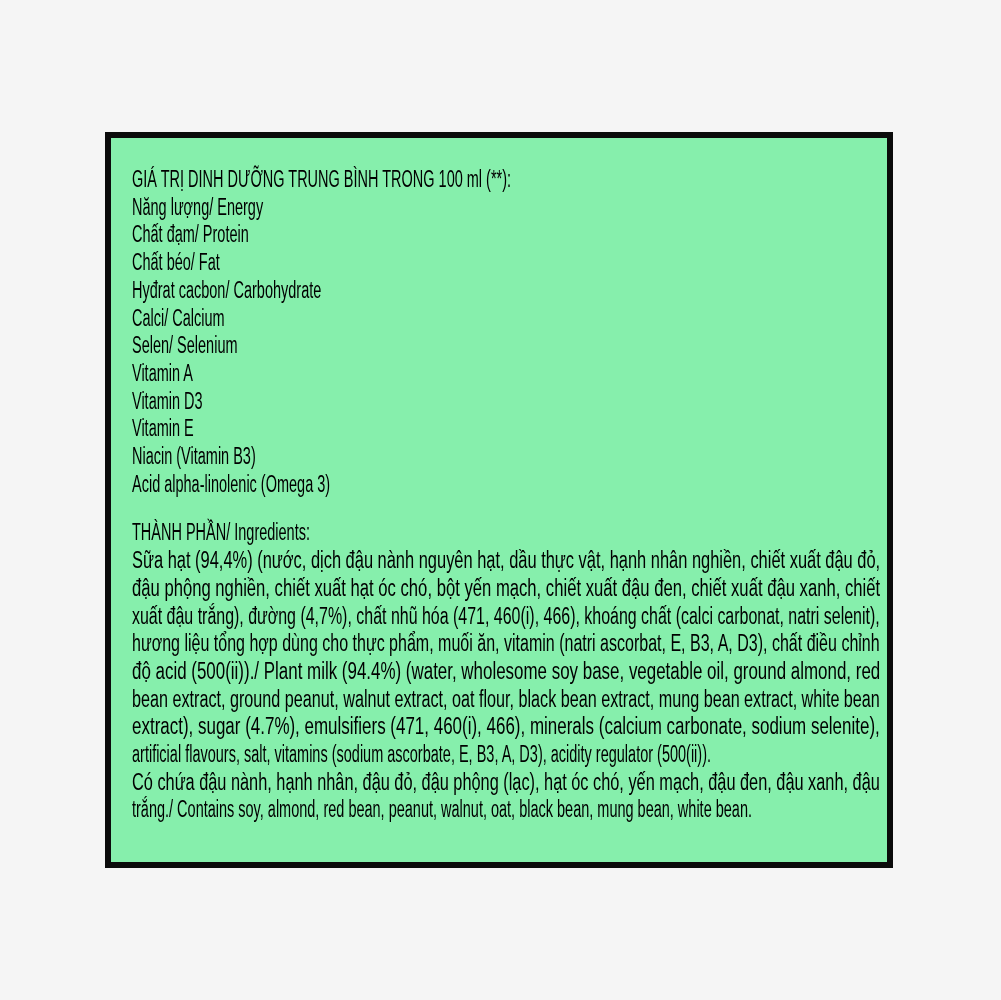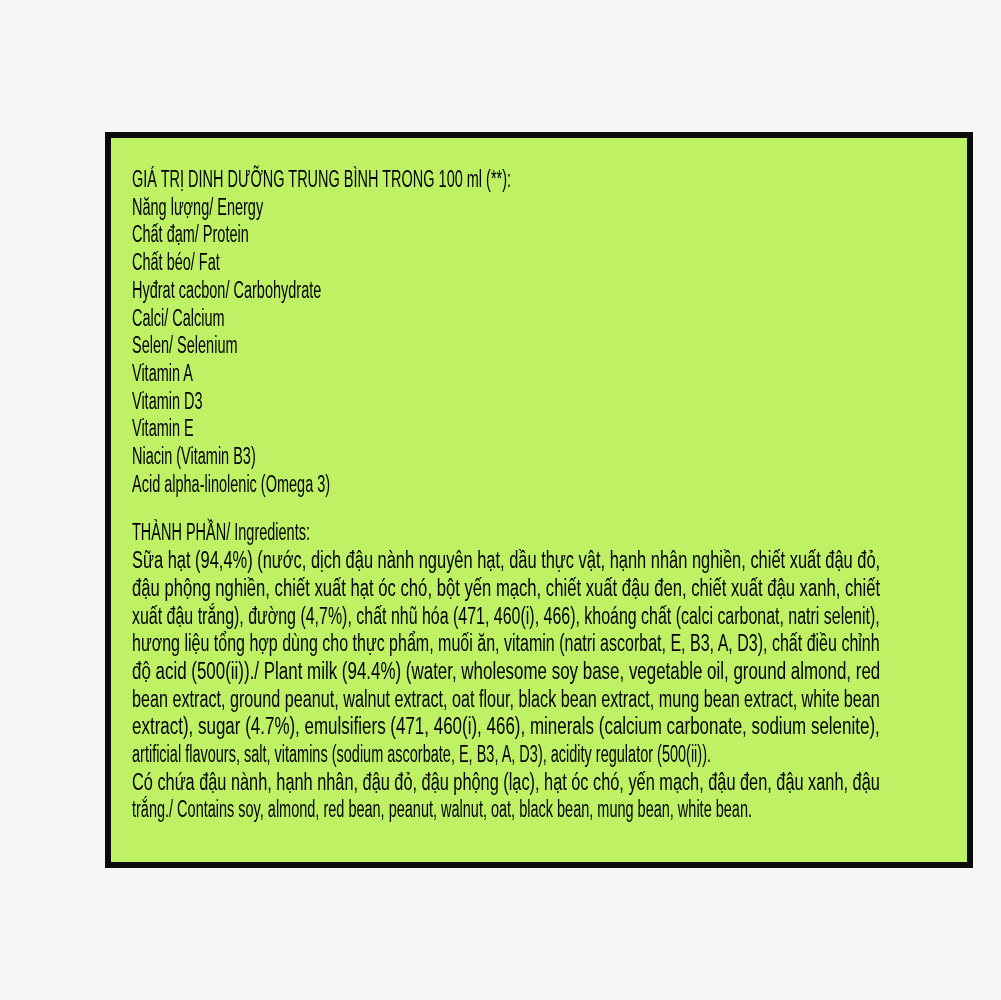--- a/index.html
+++ b/index.html
@@ -14,25 +14,25 @@
     position: relative;
     width: 1001px;
     height: 1000px;
     background: #f5f5f5;
     overflow: hidden;
   }
   .label-box {
     position: absolute;
     left: 105px;
     top: 132px;
-    width: 868px;
+    width: 788px;
     height: 736px;
     box-sizing: border-box;
     border: 6px solid #0b0b0b;
-    background: #bef264;
+    background: #86efac;
     overflow: hidden;
   }
   .content {
     padding: 28px 6px 0 21px;
   }
   .line {
     font-size: 23px;
     line-height: 27.7px;
     font-weight: 500;
     color: #000000;

